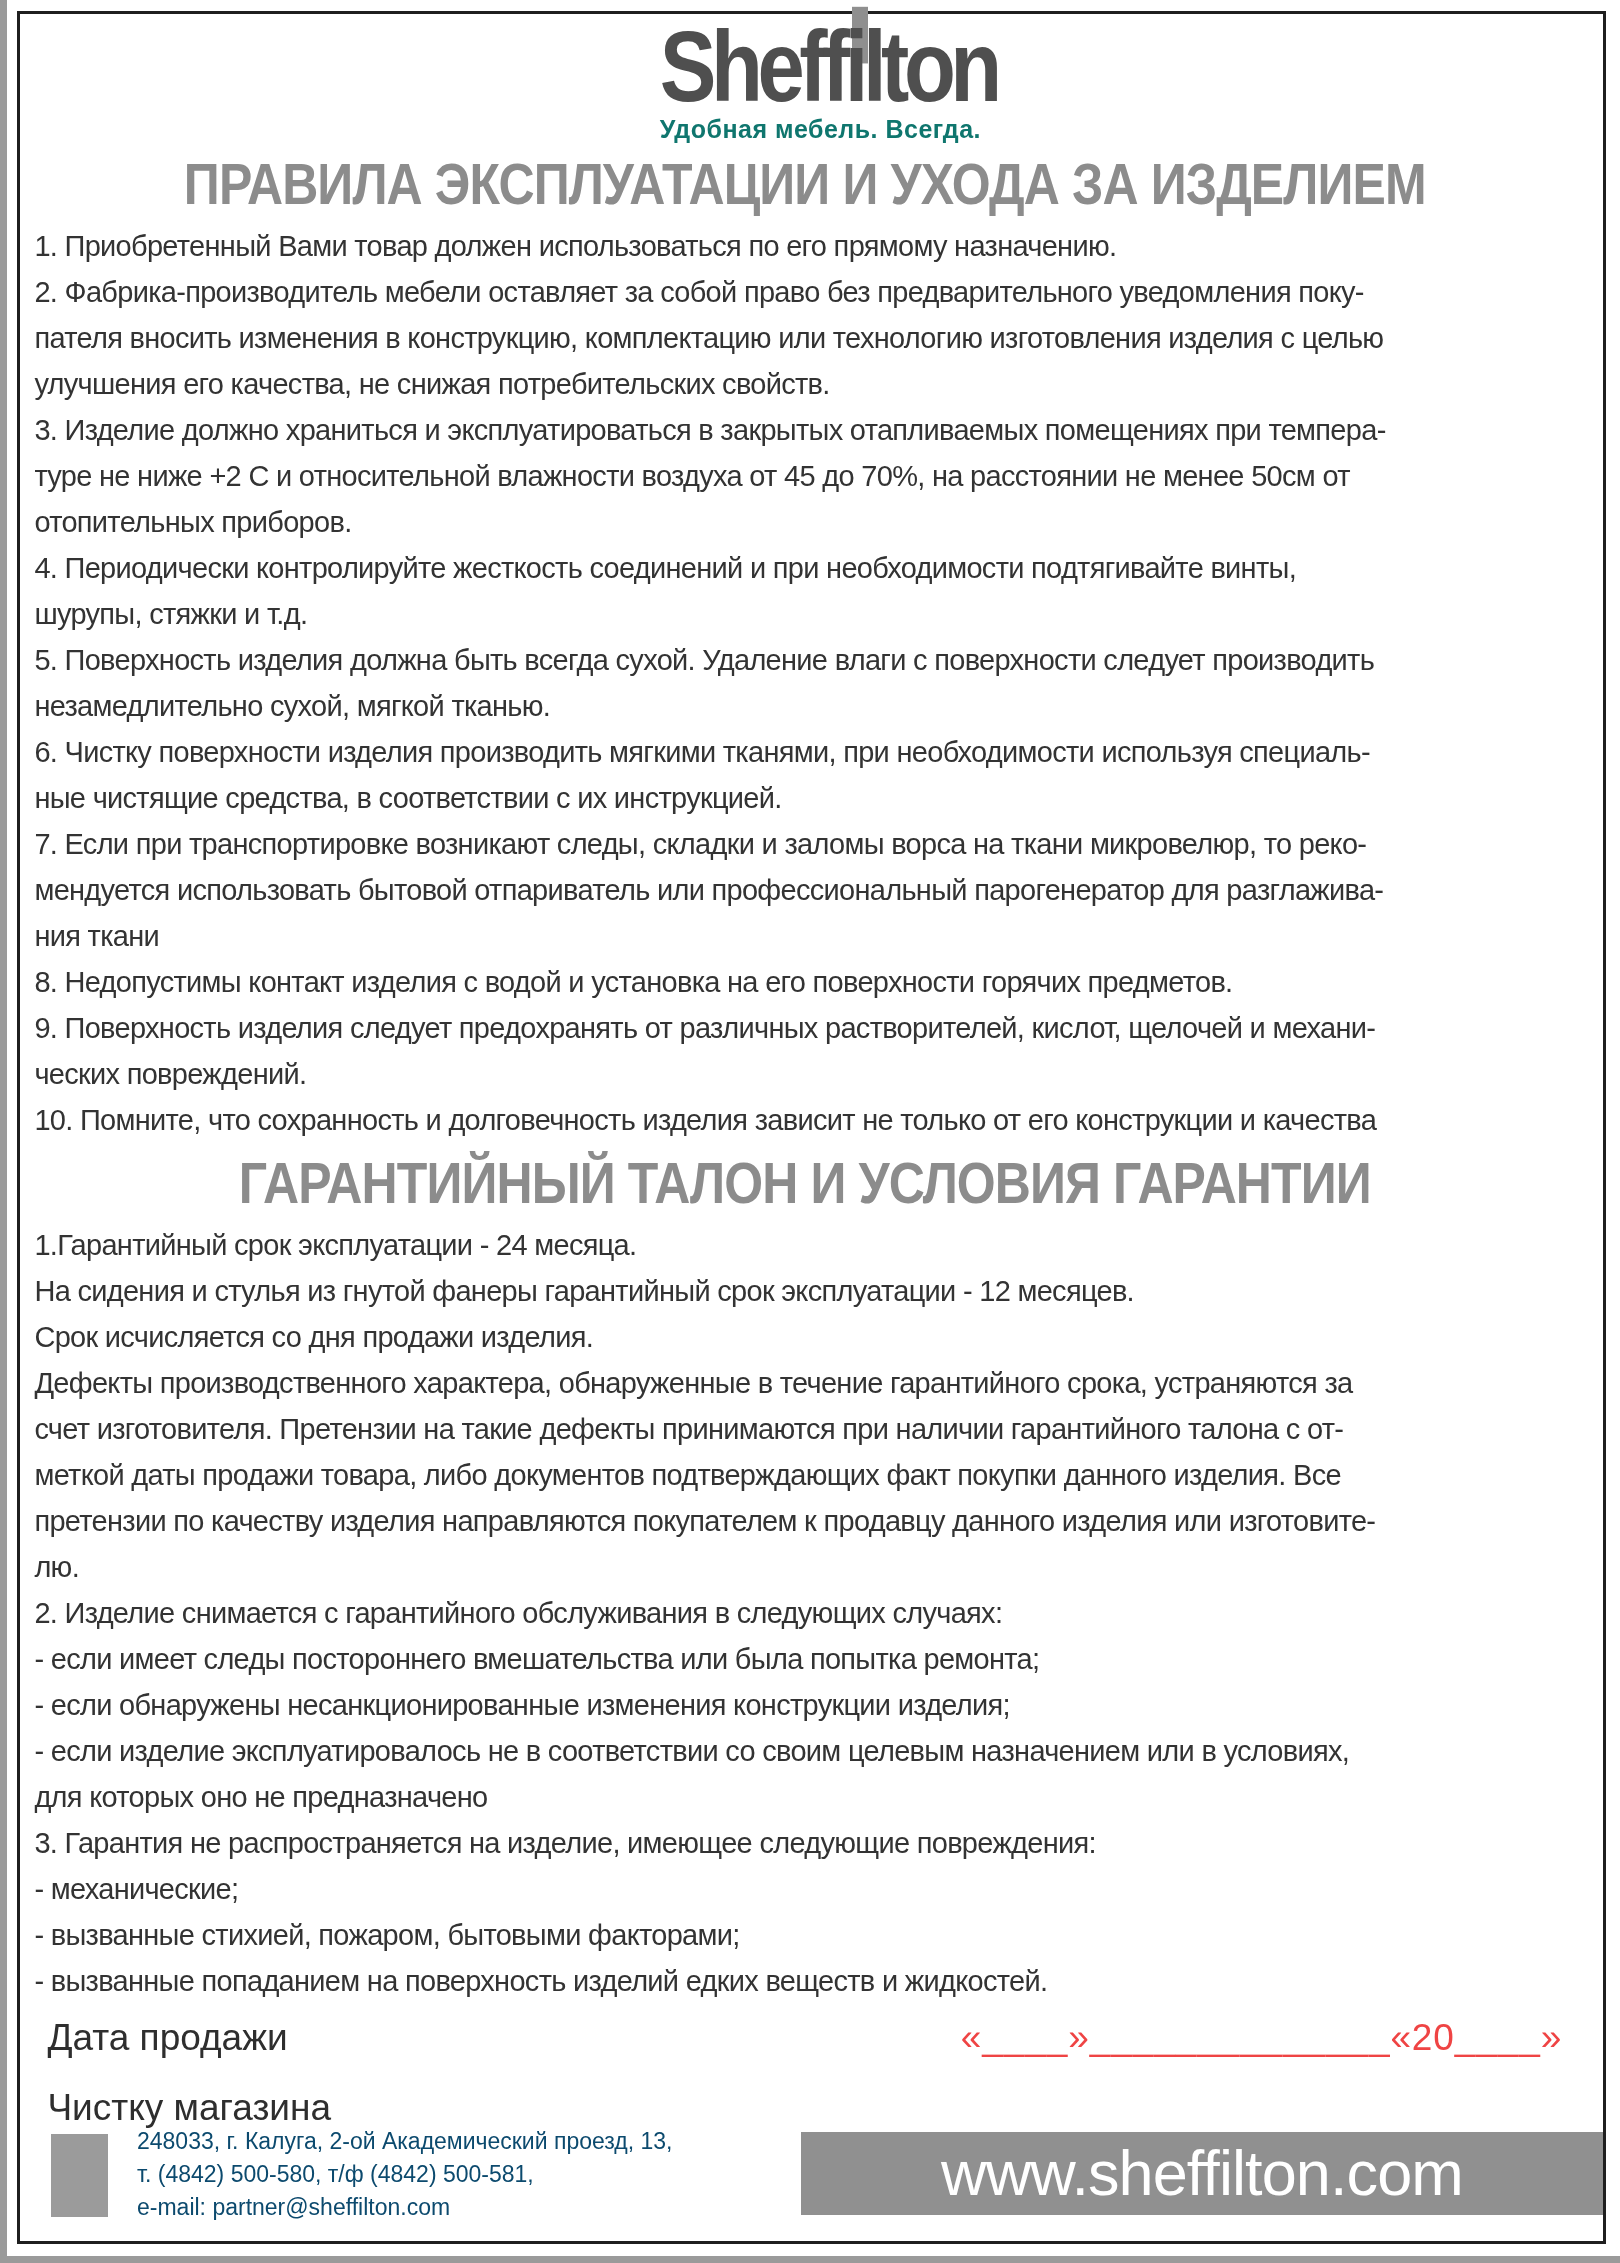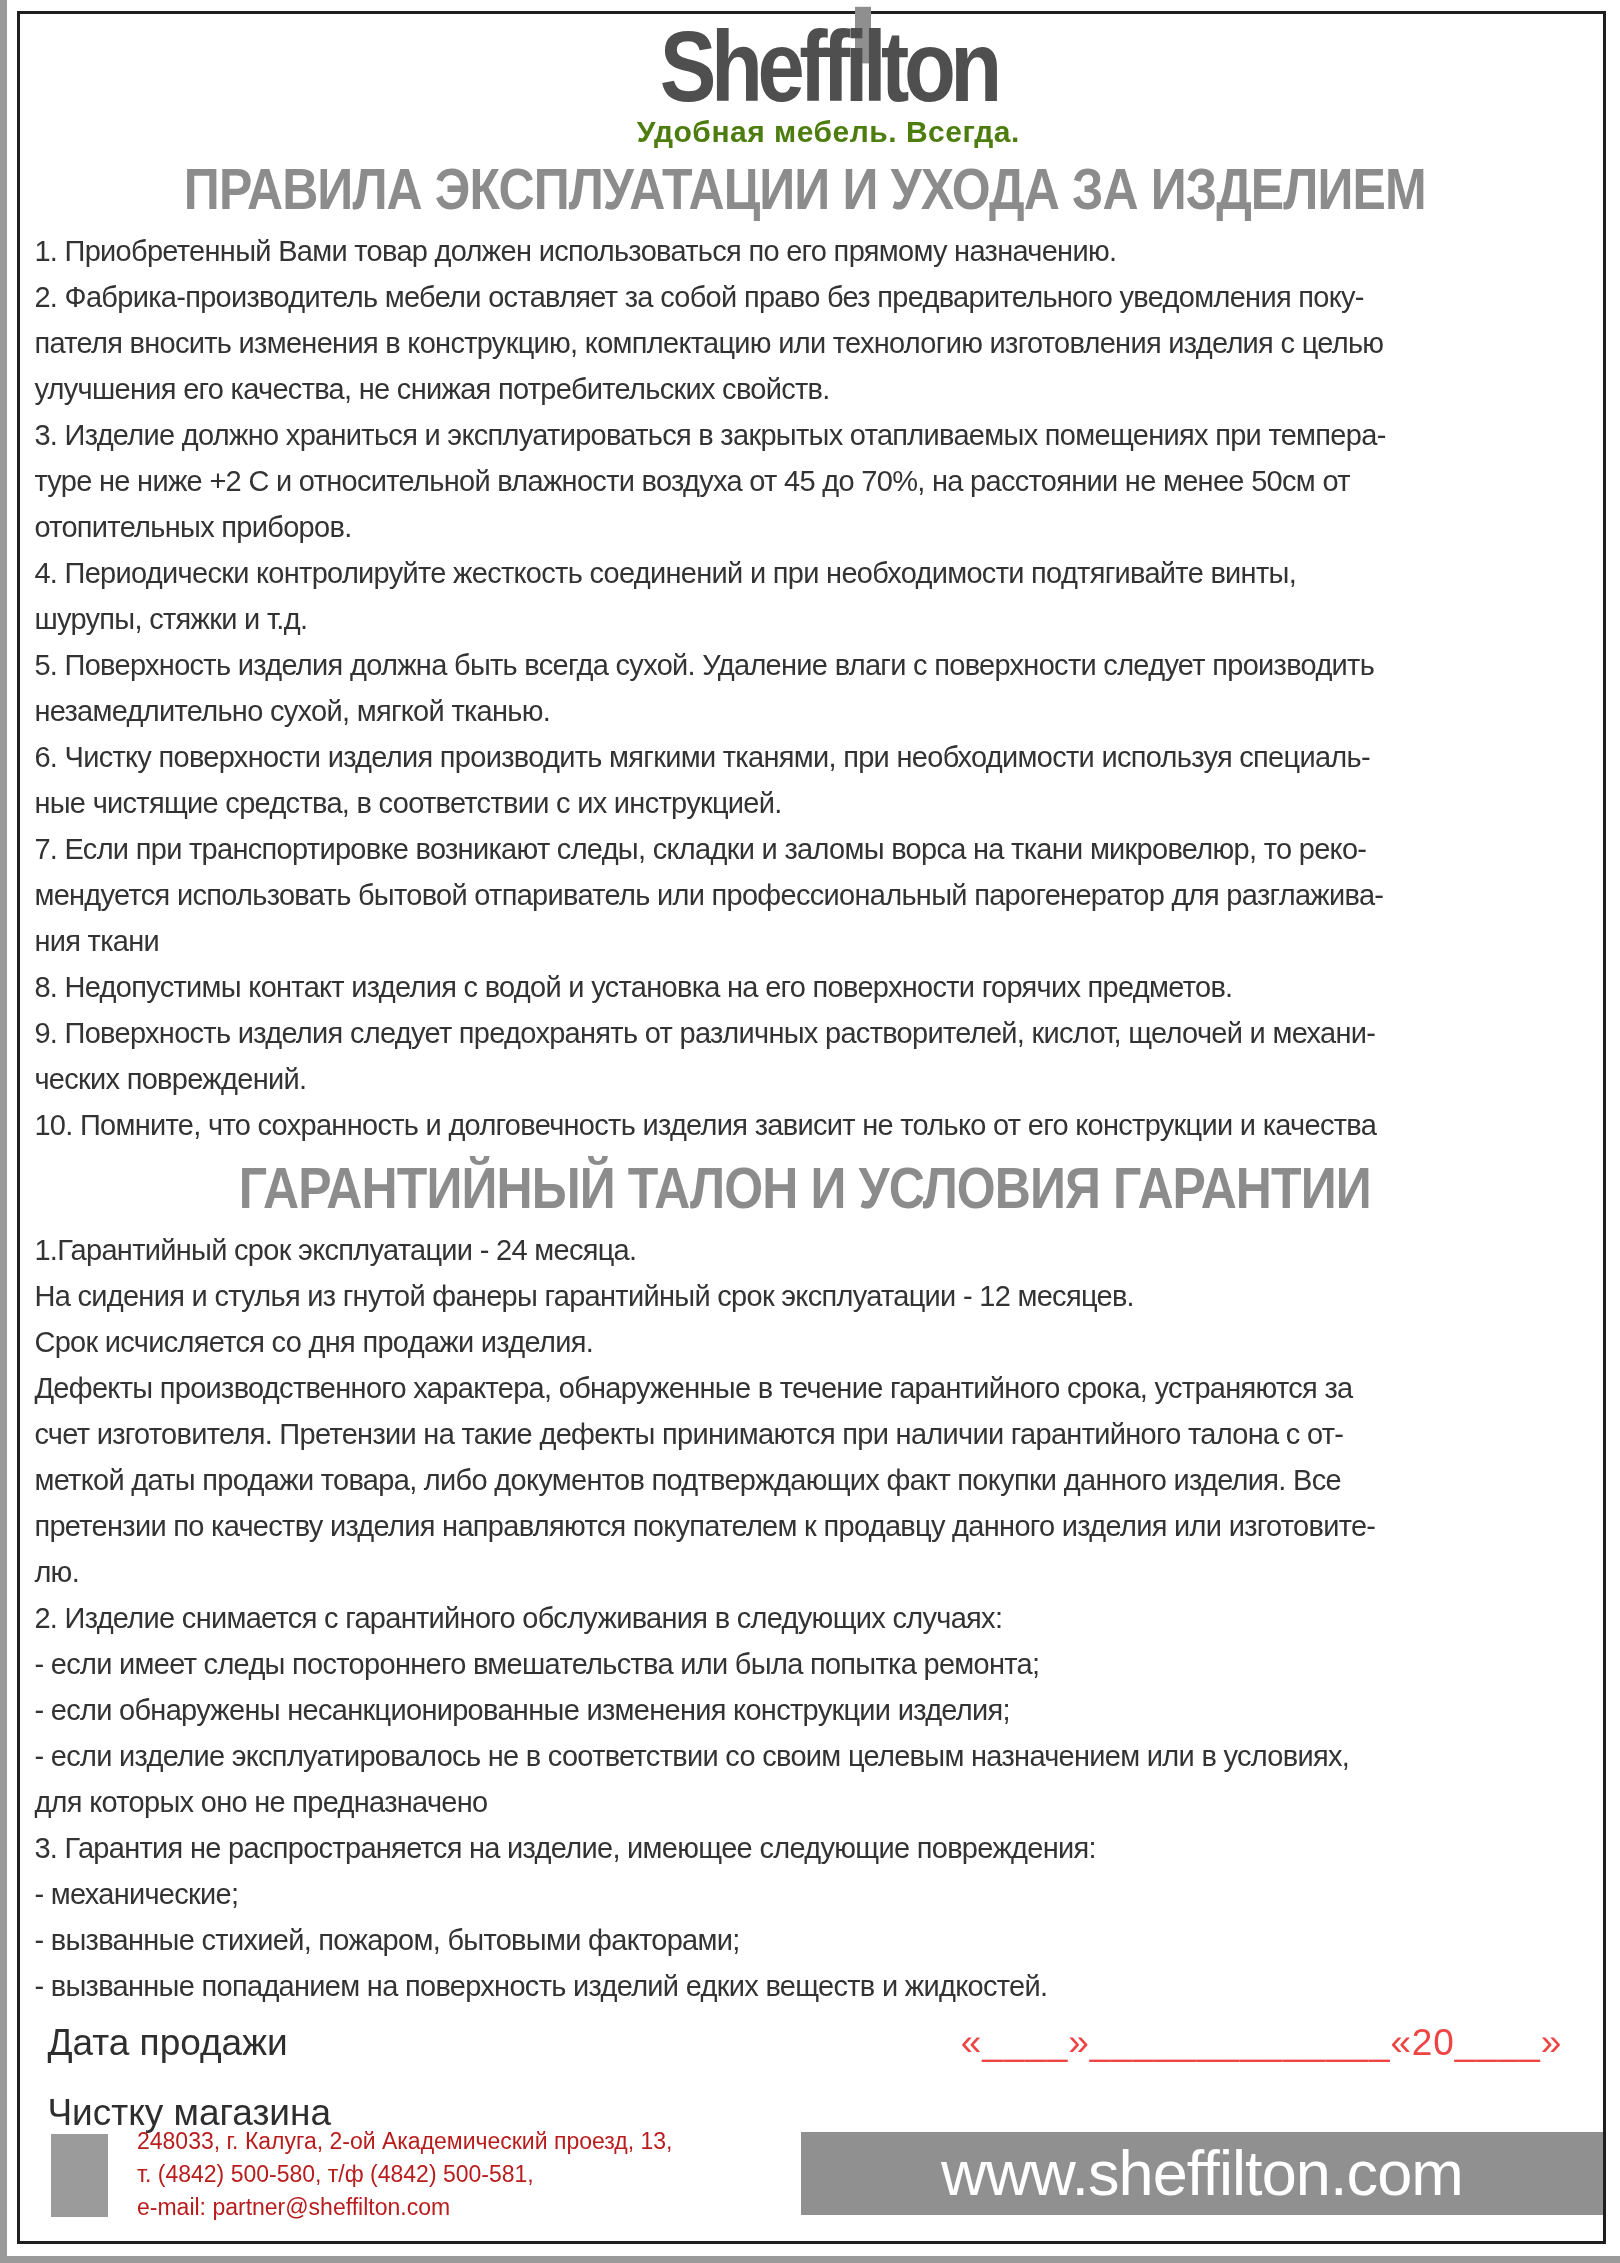--- a/index.html
+++ b/index.html
@@ -38,24 +38,24 @@
   }
   .logo-accent {
     position: absolute;
     left: 57%; top: -11px;
     width: 15.7px; height: 48px;
     background: #8f8f8f;
     z-index: -1;
   }
   .tagline {
     text-align: left;
-    font-size: 30px;
+    font-size: 25px;
     font-weight: bold;
     letter-spacing: 0.5px;
-    color: #4d7c0f;
+    color: #0f766e;
     margin-top: 1.8px;
   }
   .section-title {
     margin: 13px 0 0 0;
     font-size: 50px;
     font-weight: bold;
     letter-spacing: -0.9px;
     line-height: 57px;
     color: #8c8c8c;
     text-align: center;
@@ -91,21 +91,21 @@
     position: absolute;
     left: 51px; top: 2134px;
     width: 57px; height: 83px;
     background: #9b9b9b;
   }
   .footer-address {
     position: absolute;
     left: 137px; top: 2125px;
     font-size: 23px;
     line-height: 33px;
-    color: #b91c1c;
+    color: #0c4a6e;
     white-space: pre-line;
   }
   .website-banner {
     position: absolute;
     left: 801px; top: 2132px;
     width: 802px; height: 83px;
     background: #909090;
     color: #ffffff;
     font-size: 63px;
     line-height: 83px;

